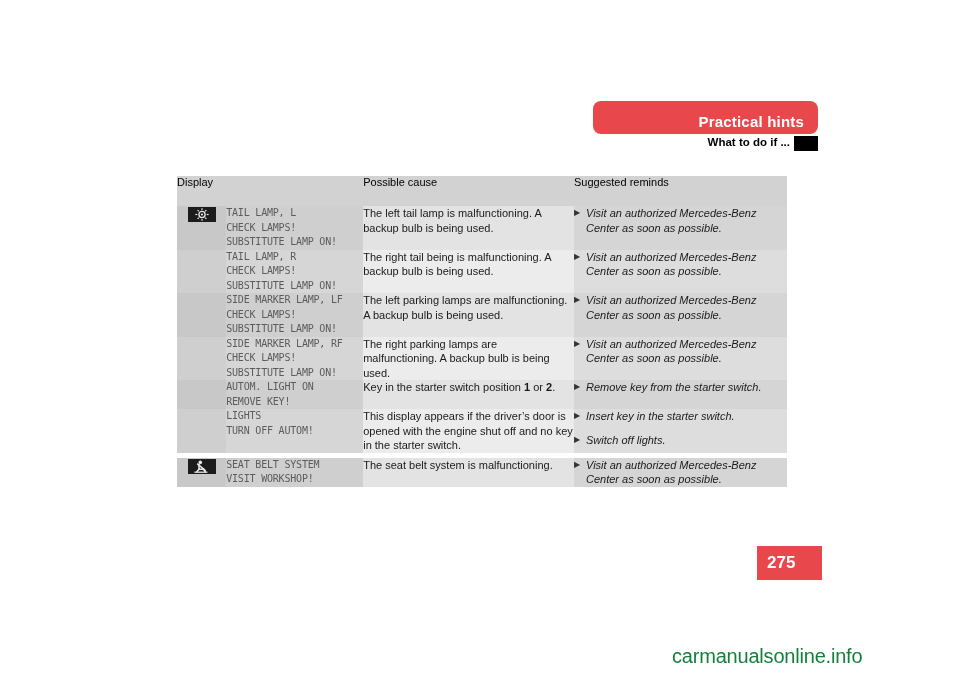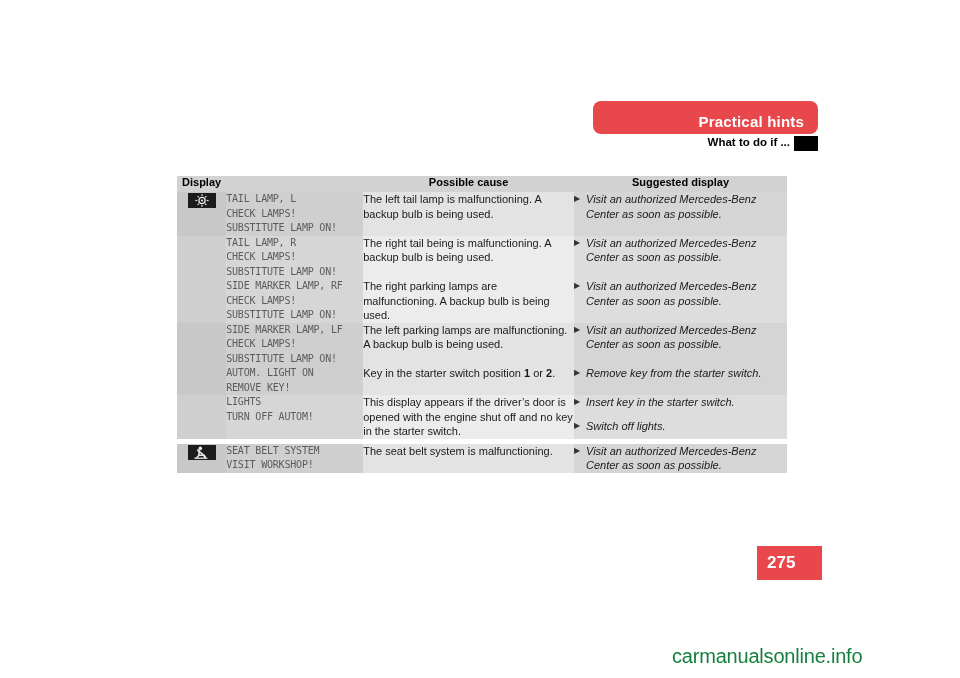--- a/index.html
+++ b/index.html
@@ -77,25 +77,25 @@
 
   .col-icon   { width: 46px; }
   .col-disp   { width: 128px; }
   .col-cause  { width: 197px; }
   .col-sol    { width: 199px; }
 
   
   .hdr-cell {
     background: #d2d2d2;
     font-size: 11px;
-    font-weight: bold;
+    font-weight: normal;
     color: #000000;
     padding: 4px 0 4px 0;
-    text-align: center;
-    height: 16px;
+    text-align: left;
+    height: 30px;
   }
   .hdr-cell.pad { padding-left: 6px; }
 
   
   .bg-icon-a { background: #c8c8c8; }
   .bg-icon-b { background: #cfcfcf; }
   .bg-disp-a { background: #cfcfcf; }
   .bg-disp-b { background: #d6d6d6; }
   .bg-txt-a  { background: #e3e3e3; }
   .bg-txt-b  { background: #ececec; }
@@ -211,21 +211,21 @@
     <col class="col-icon">
     <col class="col-disp">
     <col class="col-cause">
     <col class="col-sol">
   </colgroup>
   <thead>
     <tr>
       <th class="hdr-cell pad">Display</th>
       <th class="hdr-cell"></th>
       <th class="hdr-cell pad">Possible cause</th>
-      <th class="hdr-cell pad">Suggested display</th>
+      <th class="hdr-cell pad">Suggested reminds</th>
     </tr>
   </thead>
   <tbody id="table-body">
       <tr>
         <td class="cell cell-icon bg-icon-a"><span class="tell-icon"><svg width="28" height="15" viewBox="0 0 28 15">
               <circle cx="14" cy="7.5" r="3.1" fill="none" stroke="#e8e8e8" stroke-width="1.3"></circle>
               <circle cx="14" cy="7.5" r="1.1" fill="#e8e8e8"></circle>
               <g stroke="#e8e8e8" stroke-width="1.2" stroke-linecap="butt">
                 <line x1="14" y1="1.2" x2="14" y2="3.0"></line>
                 <line x1="14" y1="12.0" x2="14" y2="13.8"></line>
@@ -255,39 +255,39 @@
 SUBSTITUTE LAMP ON!</td>
         <td class="cell cell-cause bg-txt-b">The right tail being is malfunctioning. A backup bulb is being used.</td>
         <td class="cell bg-sol-b">
           <div class="bullet-line">
             <span class="bullet-tri">▶</span>
             <span class="bullet-txt">Visit an authorized Mercedes-Benz Center as soon as possible.</span>
           </div>
         </td>
       </tr>
       <tr>
+        <td class="cell cell-icon bg-icon-a"></td>
+        <td class="cell-disp bg-disp-a">SIDE MARKER LAMP, LF
+CHECK LAMPS!
+SUBSTITUTE LAMP ON!</td>
+        <td class="cell cell-cause bg-txt-a">The left parking lamps are malfunctioning. A backup bulb is being used.</td>
+        <td class="cell bg-sol-a">
+          <div class="bullet-line">
+            <span class="bullet-tri">▶</span>
+            <span class="bullet-txt">Visit an authorized Mercedes-Benz Center as soon as possible.</span>
+          </div>
+        </td>
+      </tr>
+      <tr>
         <td class="cell cell-icon bg-icon-b"></td>
         <td class="cell-disp bg-disp-b">SIDE MARKER LAMP, RF
 CHECK LAMPS!
 SUBSTITUTE LAMP ON!</td>
         <td class="cell cell-cause bg-txt-b">The right parking lamps are malfunctioning. A backup bulb is being used.</td>
         <td class="cell bg-sol-b">
-          <div class="bullet-line">
-            <span class="bullet-tri">▶</span>
-            <span class="bullet-txt">Visit an authorized Mercedes-Benz Center as soon as possible.</span>
-          </div>
-        </td>
-      </tr>
-      <tr>
-        <td class="cell cell-icon bg-icon-a"></td>
-        <td class="cell-disp bg-disp-a">SIDE MARKER LAMP, LF
-CHECK LAMPS!
-SUBSTITUTE LAMP ON!</td>
-        <td class="cell cell-cause bg-txt-a">The left parking lamps are malfunctioning. A backup bulb is being used.</td>
-        <td class="cell bg-sol-a">
           <div class="bullet-line">
             <span class="bullet-tri">▶</span>
             <span class="bullet-txt">Visit an authorized Mercedes-Benz Center as soon as possible.</span>
           </div>
         </td>
       </tr>
       <tr>
         <td class="cell cell-icon bg-icon-a"></td>
         <td class="cell-disp bg-disp-a">AUTOM. LIGHT ON
 REMOVE KEY!</td>

